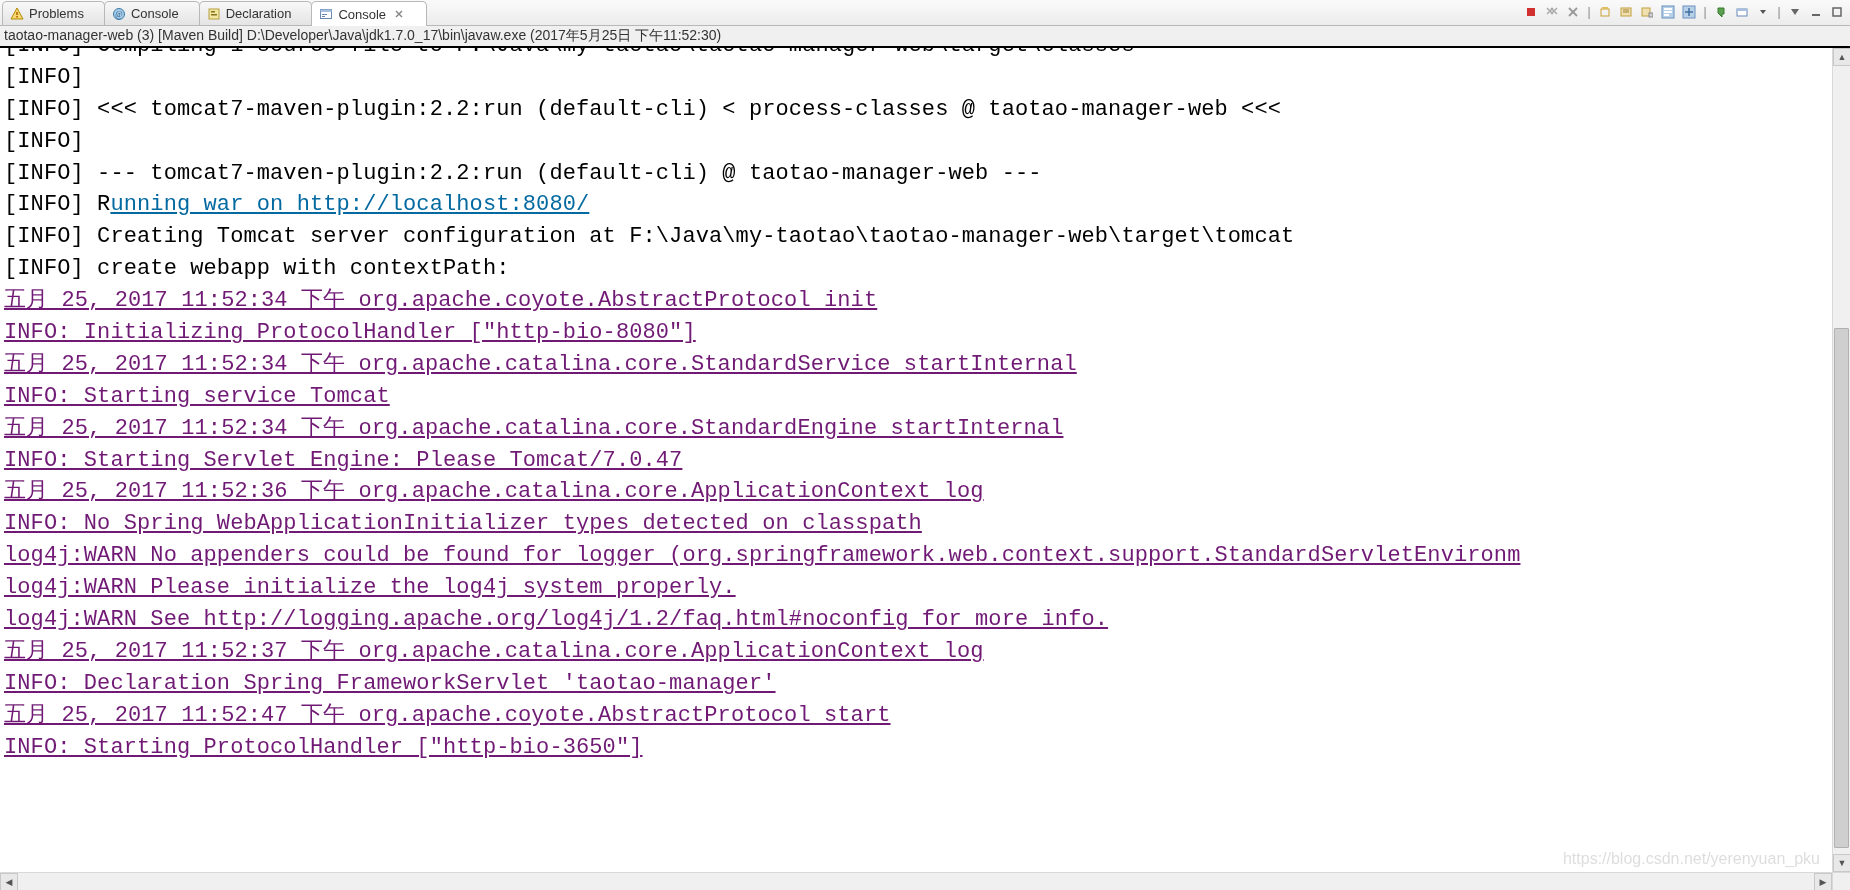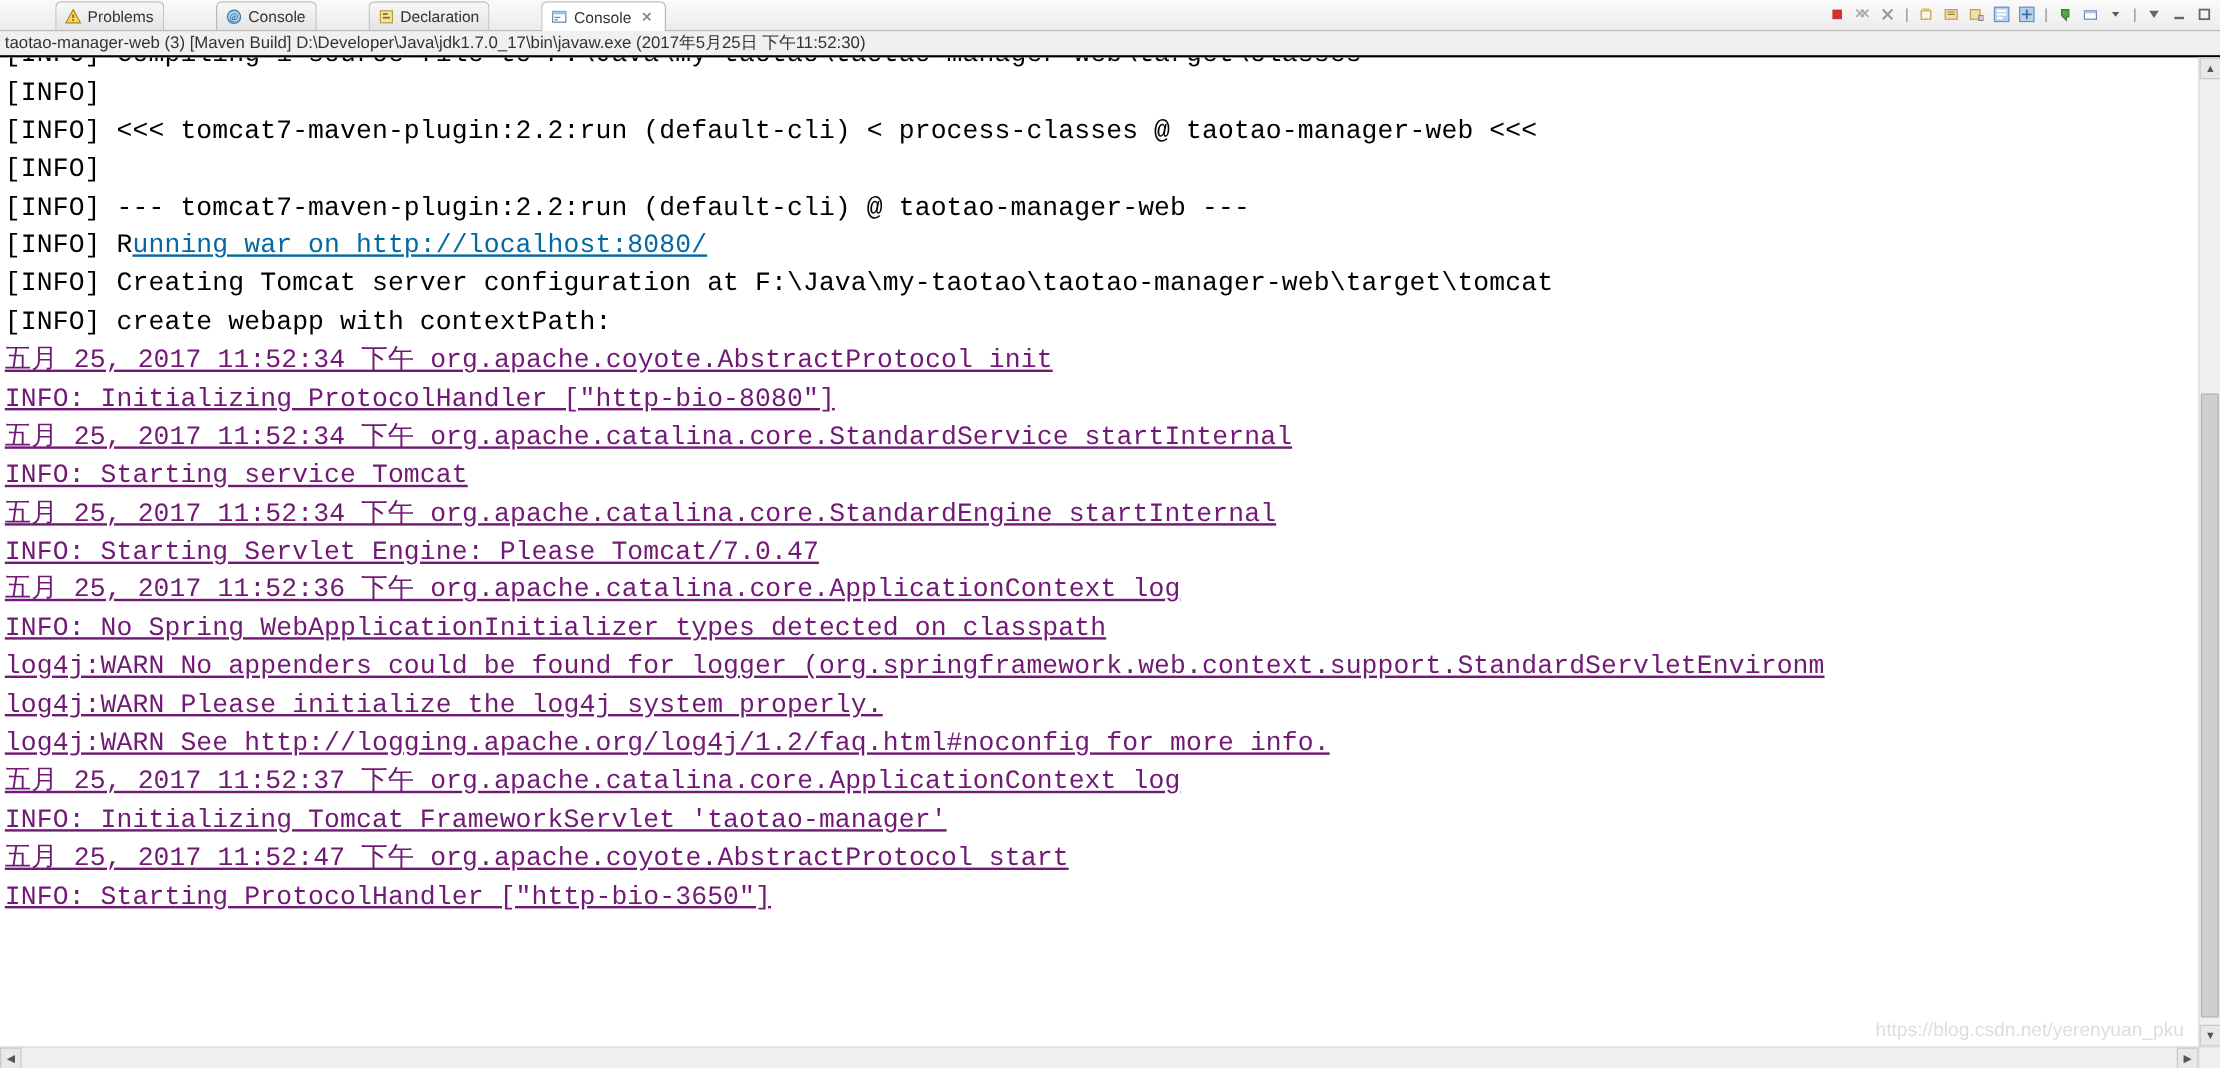--- a/index.html
+++ b/index.html
@@ -19,31 +19,30 @@
       border-bottom: 1px solid #b8b8b8;
       display: flex;
       align-items: flex-end;
       padding-left: 2px;
       position: relative;
     }
     .tab {
       display: flex;
       align-items: center;
       height: 24px;
-      padding: 0 8px 0 6px;
+      padding: 0 20px 0 6px;
       border: 1px solid #b8b8b8;
       border-bottom: none;
       border-top-left-radius: 5px;
       border-top-right-radius: 5px;
       background: linear-gradient(#f8f8f8, #e4e4e4);
       margin-right: -1px;
       cursor: default;
       font-size: 13px;
       color: #333;
-      margin-left: 44px;
     }
     .tab.active {
       background: #ffffff;
       position: relative;
       z-index: 2;
       height: 25px;
       margin-bottom: -1px;
     }
     .tab-icon {
       width: 16px;
@@ -361,21 +360,21 @@
 <span class="err">五月 25, 2017 11:52:34 下午 org.apache.catalina.core.StandardService startInternal</span>
 <span class="err">INFO: Starting service Tomcat</span>
 <span class="err">五月 25, 2017 11:52:34 下午 org.apache.catalina.core.StandardEngine startInternal</span>
 <span class="err">INFO: Starting Servlet Engine: Please Tomcat/7.0.47</span>
 <span class="err">五月 25, 2017 11:52:36 下午 org.apache.catalina.core.ApplicationContext log</span>
 <span class="err">INFO: No Spring WebApplicationInitializer types detected on classpath</span>
 <span class="err">log4j:WARN No appenders could be found for logger (org.springframework.web.context.support.StandardServletEnvironm</span>
 <span class="err">log4j:WARN Please initialize the log4j system properly.</span>
 <span class="err">log4j:WARN See http://logging.apache.org/log4j/1.2/faq.html#noconfig for more info.</span>
 <span class="err">五月 25, 2017 11:52:37 下午 org.apache.catalina.core.ApplicationContext log</span>
-<span class="err">INFO: Initializing Tomcat FrameworkServlet 'taotao-manager'</span>
+<span class="err">INFO: Declaration Spring FrameworkServlet 'taotao-manager'</span>
 <span class="err">五月 25, 2017 11:52:47 下午 org.apache.coyote.AbstractProtocol start</span>
 <span class="err">INFO: Starting ProtocolHandler ["http-bio-3650"]</span>
 </div>
 </div>
 
 <div class="vscroll">
   <div class="vscroll-btn top">▲</div>
   <div class="vscroll-thumb"></div>
   <div class="vscroll-btn bottom">▼</div>
 </div>

